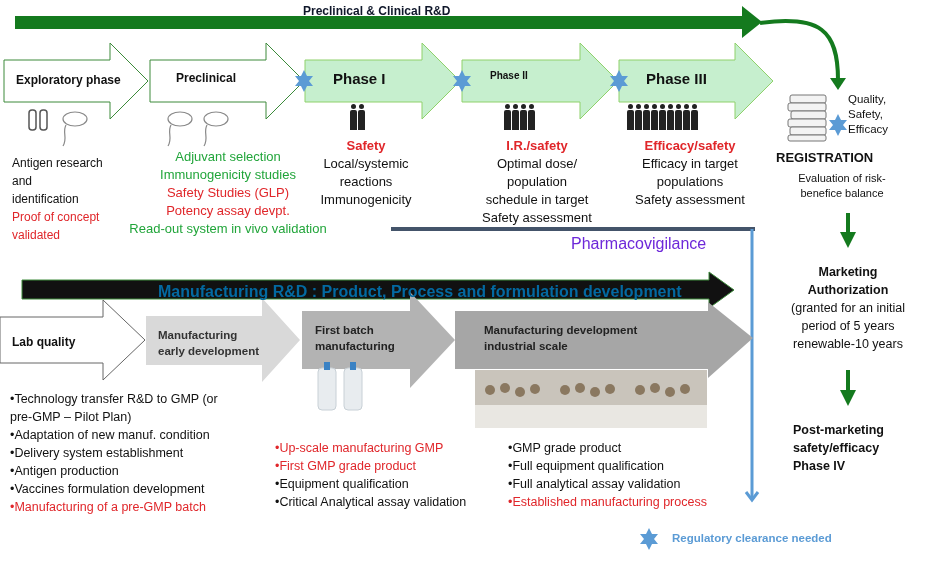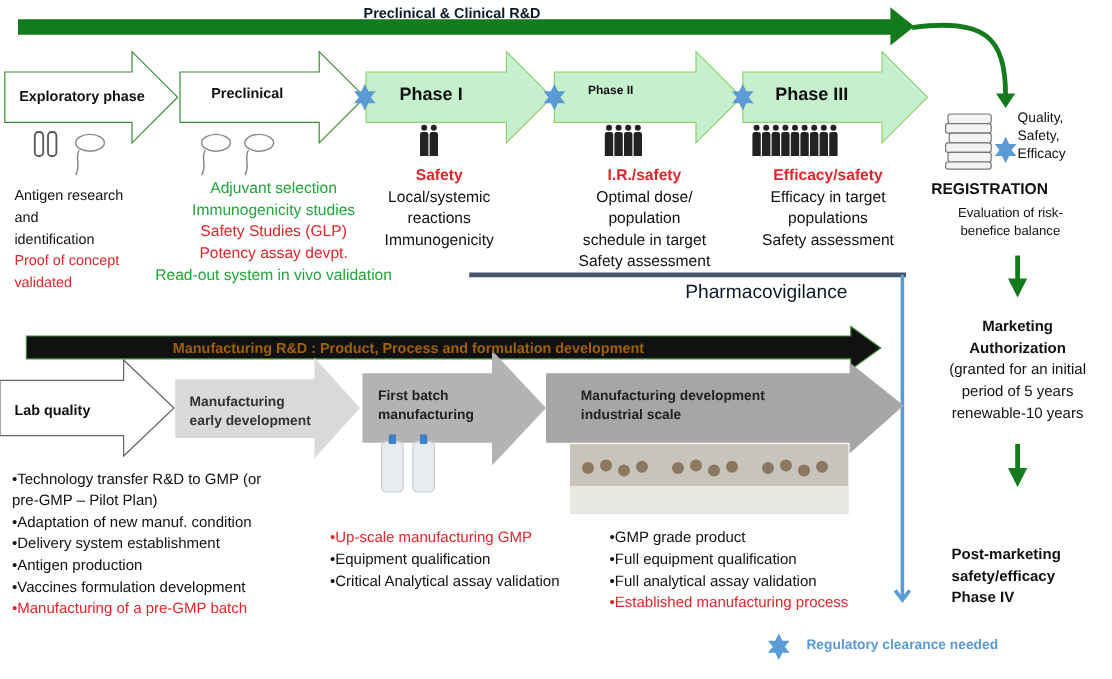--- a/index.html
+++ b/index.html
@@ -219,29 +219,29 @@
 </div>
 
 <div class="abs c" style="left:772px;top:263px;width:152px;font-size:12.5px;line-height:18px;">
   <div class="bold">Marketing</div>
   <div class="bold">Authorization</div>
   <div>(granted for an initial</div>
   <div>period of 5 years</div>
   <div>renewable-10 years</div>
 </div>
 
-<div class="abs bold" style="left:793px;top:421px;font-size:12.5px;line-height:18px;margin-top:32px;">
+<div class="abs bold" style="left:793px;top:421px;font-size:12.5px;line-height:18px;">
   <div>Post-marketing</div>
   <div>safety/efficacy</div>
   <div>Phase IV</div>
 </div>
 
-<div class="t" style="left:571px;top:235px;font-size:16px;color:#0f172a;">Pharmacovigilance</div>
-
-<div class="t bold" style="left:144px;top:283px;font-size:12px;color:#a16207;">Manufacturing R&amp;D : Product, Process and formulation development</div>
+<div class="t" style="left:571px;top:235px;font-size:16px;color:#6d28d9;">Pharmacovigilance</div>
+
+<div class="t bold" style="left:158px;top:283px;font-size:16px;color:#0369a1;">Manufacturing R&amp;D : Product, Process and formulation development</div>
 
 <div class="abs bold" style="left:12px;top:334px;font-size:12px;line-height:16px;">
   <div>Lab quality</div>
 </div>
 <div class="abs bold" style="left:158px;top:327px;font-size:11.5px;line-height:16px;color:#333;">
   <div>Manufacturing</div>
   <div>early development</div>
 </div>
 <div class="abs bold" style="left:315px;top:322px;font-size:11.5px;line-height:16px;color:#222;">
   <div>First batch</div>
@@ -256,20 +256,21 @@
   <div class="black">•Technology transfer R&amp;D to GMP (or</div>
   <div class="black">pre-GMP – Pilot Plan)</div>
   <div class="black">•Adaptation of new manuf. condition</div>
   <div class="black">•Delivery system establishment</div>
   <div class="black">•Antigen production</div>
   <div class="black">•Vaccines formulation development</div>
   <div class="red">•Manufacturing of a pre-GMP batch</div>
 </div>
 <div class="abs list" style="left:275px;top:439px;">
   <div class="red">•Up-scale manufacturing GMP</div>
+  <div class="red">•First GMP grade product</div>
   <div class="black">•Equipment qualification</div>
   <div class="black">•Critical Analytical assay validation</div>
 </div>
 <div class="abs list" style="left:508px;top:439px;">
   <div class="black">•GMP grade product</div>
   <div class="black">•Full equipment qualification</div>
   <div class="black">•Full analytical assay validation</div>
   <div class="red">•Established manufacturing process</div>
 </div>
 

